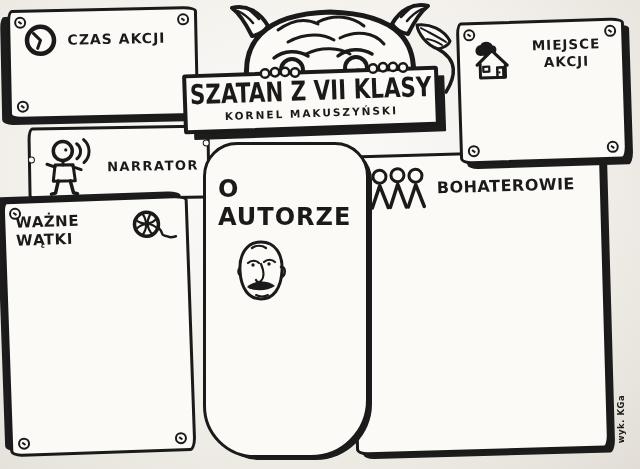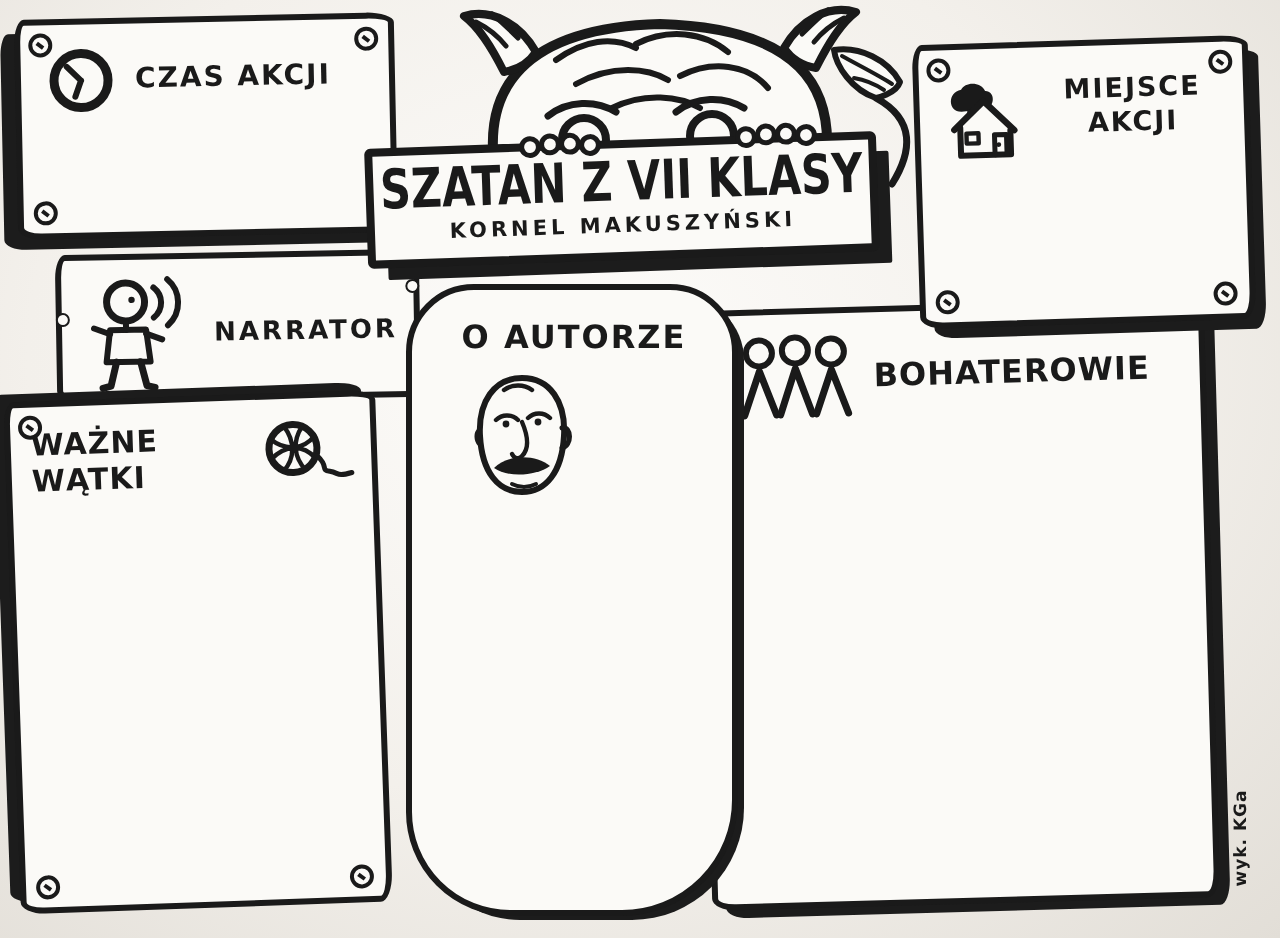--- a/index.html
+++ b/index.html
@@ -38,21 +38,21 @@
   .czas .lbl{font-size:14px;}
   .narrator .hdr{padding-top:8px;gap:6px;}
   .narrator .lbl{font-size:13px;letter-spacing:1.5px;}
   .wazne .hdr{justify-content:space-between;align-items:flex-start;padding:10px 6px 0 10px;}
   .wazne .lbl{font-size:15px;letter-spacing:0.5px;}
   .miejsce .hdr{align-items:flex-start;padding-top:14px;}
   .miejsce .lbl{font-size:13.5px;width:92px;text-align:center;line-height:1.25;}
   .bohater .hdr{padding:10px 8px 0 16px;}
   .bohater .lbl{font-size:16px;letter-spacing:0.5px;}
   .capsule .hdr{justify-content:center;padding-top:14px;}
-  .capsule .lbl{font-size:16px;letter-spacing:1px;}
+  .capsule .lbl{font-size:24px;letter-spacing:1px;margin-top:16px;}
   .face-wrap{display:block;margin:6px 0 0 28px;}
   .icon{display:inline-flex;line-height:0;}
   .screw{position:absolute;width:8px;height:8px;border:2px solid #1a1a1a;border-radius:50%;
     background:#fbfaf7;}
   .screw::after{content:"";position:absolute;left:1.5px;top:2.5px;width:3.5px;height:1.6px;
     background:#1a1a1a;transform:rotate(38deg);}
   .s-tl{left:4px;top:4px;} .s-tr{right:5px;top:4px;}
   .s-bl{left:5px;bottom:4px;} .s-br{right:6px;bottom:4px;}
   .pin{width:5px;height:5px;border-width:1.5px;} .pin::after{display:none;}
   .p-ml{left:-3px;top:26px;} .p-mr{right:-3px;top:12px;}

